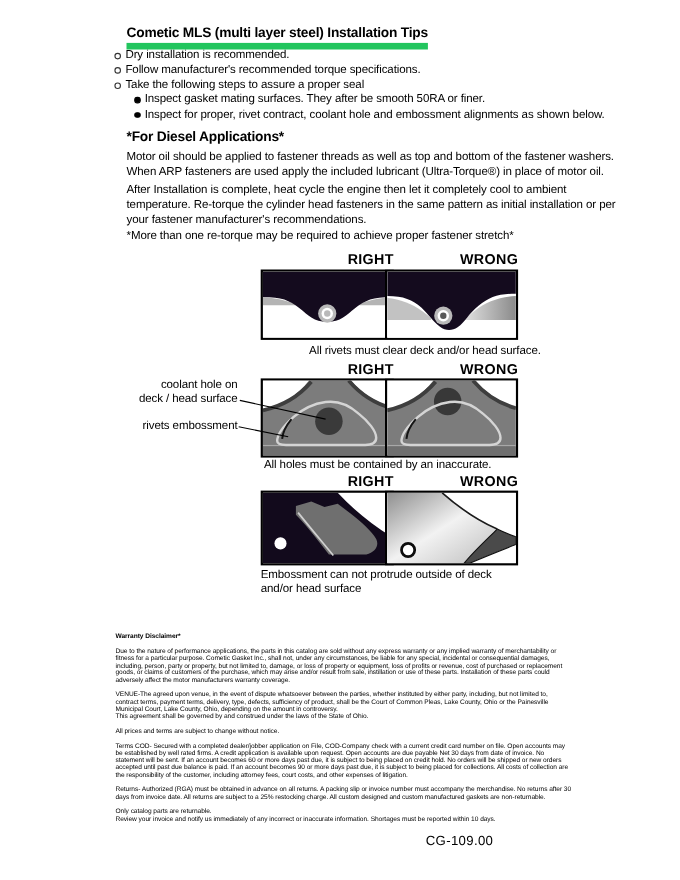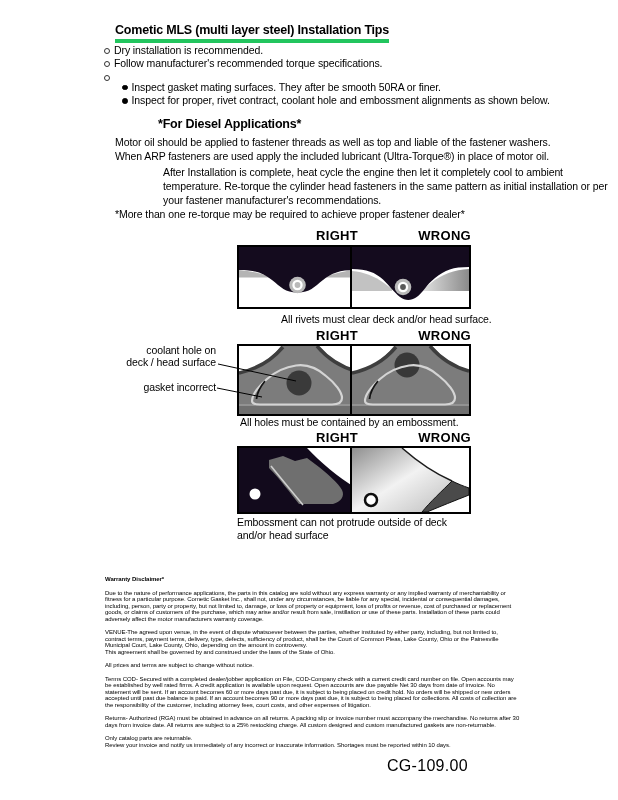--- a/index.html
+++ b/index.html
@@ -4,32 +4,32 @@
 <style>
   html,body{margin:0;padding:0;background:#fff;}
   #page{
     position:relative;width:618px;height:800px;background:#ffffff;
     font-family:"Liberation Sans",sans-serif;color:#000;overflow:hidden;
   }
   .abs{position:absolute;}
   
   #title{
     left:115px;top:23px;font-size:12.5px;font-weight:bold;letter-spacing:-0.2px;
-    border-bottom:4px solid #22c55e;padding-bottom:2px;display:inline-block;
+    border-bottom:6px solid #22c55e;padding-bottom:2px;display:inline-block;
   }
   
   #bullets{left:104px;top:44px;width:460px;font-size:10.5px;letter-spacing:-0.1px;line-height:13.4px;}
   .blt{display:flex;align-items:flex-start;}
   .blt-marker{flex:0 0 auto;width:4px;height:4px;border:1px solid #333;border-radius:50%;margin:4px 4px 0 0;}
   .sub .blt-marker{background:#000;border-color:#000;width:3.5px;height:3.5px;margin-left:18px;}
   
-  #diesel-heading{left:115px;top:117px;font-size:12.5px;font-weight:bold;letter-spacing:-0.2px;margin-left:43px;}
+  #diesel-heading{left:115px;top:117px;font-size:12.5px;font-weight:bold;letter-spacing:-0.2px;}
   .para{font-size:10.5px;letter-spacing:-0.1px;line-height:13.8px;width:445px;}
   #diesel-p1{left:115px;top:136px;}
-  #diesel-p2{left:115px;top:166px;margin-left:48px;}
+  #diesel-p2{left:115px;top:166px;}
   #diesel-note{left:115px;top:208px;}
   
   .dlabel{width:121px;text-align:right;font-size:13px;font-weight:bold;letter-spacing:0.3px;}
   .dcap{font-size:10.5px;letter-spacing:-0.1px;line-height:13px;}
   .dbox{width:121px;border:2px solid #000;background:#fff;box-sizing:border-box;}
   .dbox svg{display:block;width:100%;height:100%;}
   .r1{top:245px;height:64px;} .r2{top:344px;height:72px;} .r3{top:446px;height:68px;}
   .colL{left:237px;} .colR{left:350px;}
   .lt1{top:228px;} .lt2{top:328px;} .lt3{top:430px;}
   #cap1{left:237px;top:313px;margin-left:44px;}
@@ -38,55 +38,56 @@
   .side-label{font-size:10.5px;letter-spacing:-0.1px;line-height:12px;text-align:right;white-space:pre-line;}
   #label-coolant{left:112px;top:344px;width:104px;}
   #label-emboss{left:112px;top:381px;width:104px;}
   #leader-lines{left:0;top:0;width:618px;height:800px;pointer-events:none;}
   
   #legal{left:105px;top:576px;width:415px;font-size:6px;line-height:6.5px;letter-spacing:-0.05px;}
   #legal p{margin:0 0 7px 0;}
   #legal p.tight{margin-bottom:0;}
   #legal .lg-head{font-weight:bold;margin-bottom:7px;}
   
-  #page-number{left:387px;top:757px;font-size:16px;letter-spacing:0.3px;}
+  #page-number{left:387px;top:757px;font-size:12px;letter-spacing:0.3px;}
 </style>
 </head>
 <body>
 
 <div id="page">
 
   <div id="title" class="abs">Cometic MLS (multi layer steel) Installation Tips</div>
 
   <div id="bullets" class="abs">
     <div class="blt">
       <span class="blt-marker"></span>
       <span>Dry installation is recommended.</span>
     </div>
     <div class="blt">
       <span class="blt-marker"></span>
       <span>Follow manufacturer's recommended torque specifications.</span>
     </div>
     <div class="blt">
       <span class="blt-marker"></span>
+      <span>Take the following steps to assure a proper seal</span>
     </div>
     <div class="blt sub">
       <span class="blt-marker"></span>
       <span>Inspect gasket mating surfaces.  They after be smooth 50RA or finer.</span>
     </div>
     <div class="blt sub">
       <span class="blt-marker"></span>
       <span>Inspect for proper, rivet contract, coolant hole and embossment alignments as shown below.</span>
     </div>
   </div>
 
   <div id="diesel-heading" class="abs">*For Diesel Applications*</div>
-  <div id="diesel-p1" class="abs para">Motor oil should be applied to fastener threads as well as top and liable of the fastener washers. When ARP fasteners are used apply the included lubricant (Ultra-Torque®) in place of motor oil.</div>
+  <div id="diesel-p1" class="abs para">Motor oil should be applied to fastener threads as well as top and bottom of the fastener washers. When ARP fasteners are used apply the included lubricant (Ultra-Torque®) in place of motor oil.</div>
   <div id="diesel-p2" class="abs para">After Installation is complete, heat cycle the engine then let it completely cool to ambient temperature. Re-torque the cylinder head fasteners in the same pattern as initial installation or per your fastener manufacturer's recommendations.</div>
-  <div id="diesel-note" class="abs para">*More than one re-torque may be required to achieve proper fastener dealer*</div>
+  <div id="diesel-note" class="abs para">*More than one re-torque may be required to achieve proper fastener stretch*</div>
 
   <div class="abs dlabel colL lt1">RIGHT</div>
   <div class="abs dlabel colR lt1">WRONG</div>
 
   <div class="abs dbox colL r1">
     <svg viewBox="0 0 117 60" preserveAspectRatio="none">
       <rect x="0" y="0" width="117" height="60" fill="#ffffff"></rect>
       <path d="M0,23 Q16,24 33,30.5 L0,30.5 Z" fill="#b4b4b4"></path>
       <path d="M117,23 Q101,24 84,30.5 L117,30.5 Z" fill="#b4b4b4"></path>
       <path d="M0,0 H117 V23 C100,23 93,26 84,33 C75,40 71,45.5 58.5,45.5 C46,45.5 42,40 33,33 C24,26 17,23 0,23 Z" fill="#140b1e"></path>
@@ -113,21 +114,21 @@
       <circle cx="51" cy="40" r="2.9" fill="#585858"></circle>
     </svg>
   </div>
   <div id="cap1" class="abs dcap">All rivets must clear deck and/or head surface.</div>
 
   <div class="abs dlabel colL lt2">RIGHT</div>
   <div class="abs dlabel colR lt2">WRONG</div>
 
   <div id="label-coolant" class="abs side-label">coolant hole on
 deck / head surface</div>
-  <div id="label-emboss" class="abs side-label">gasket incorrect</div>
+  <div id="label-emboss" class="abs side-label">rivets embossment</div>
 
   <div class="abs dbox colL r2">
     <svg viewBox="0 0 117 68" preserveAspectRatio="none">
       <rect x="0" y="0" width="117" height="68" fill="#7c7c7c"></rect>
       <path d="M0,0 H42 C31,14 17,23 0,27 Z" fill="#ffffff"></path>
       <path d="M117,24 C103,20 90,12 80,0 H117 Z" fill="#ffffff"></path>
       <path d="M44,1 C33,14 18,23 0,27" stroke="#3e3e3e" stroke-width="3.5" fill="none"></path>
       <path d="M78,0 C89,13 102,21 117,25" stroke="#3e3e3e" stroke-width="3.5" fill="none"></path>
       <rect x="0" y="58.5" width="117" height="1" fill="#a8a8a8"></rect>
       <rect x="0" y="60" width="117" height="8" fill="#6f6f6f"></rect>
@@ -143,21 +144,21 @@
       <path d="M117,24 C103,20 90,12 80,0 H117 Z" fill="#ffffff"></path>
       <path d="M44,1 C33,14 18,23 0,27" stroke="#3e3e3e" stroke-width="3.5" fill="none"></path>
       <path d="M78,0 C89,13 102,21 117,25" stroke="#3e3e3e" stroke-width="3.5" fill="none"></path>
       <rect x="0" y="58.5" width="117" height="1" fill="#a8a8a8"></rect>
       <rect x="0" y="60" width="117" height="8" fill="#6f6f6f"></rect>
       <circle cx="55" cy="19" r="12.5" fill="#383838"></circle>
       <path d="M13,55 C13,48 19,41 28,33 C36,26 46,21 57,19.5 C68,18 78,22 87,30 C96,37 103,46 103,52 C103,56.5 99,58.5 93,58.5 H21 C15.5,58.5 13,57.5 13,55 Z" stroke="#d4d4d4" stroke-width="2.2" fill="none"></path>
       <path d="M26,35 C21,41 18,47 17.5,53" stroke="#151515" stroke-width="1.8" fill="none"></path>
     </svg>
   </div>
-  <div id="cap2" class="abs dcap">All holes must be contained by an embossment.</div>
+  <div id="cap2" class="abs dcap">All holes must be contained by an inaccurate.</div>
 
   <div class="abs dlabel colL lt3">RIGHT</div>
   <div class="abs dlabel colR lt3">WRONG</div>
 
   <div class="abs dbox colL r3">
     <svg viewBox="0 0 117 64" preserveAspectRatio="none">
       <rect x="0" y="0" width="117" height="64" fill="#ffffff"></rect>
       <path d="M0,0 H68 C82,15 99,29 117,40 V64 H0 Z" fill="#120a1c"></path>
       <path d="M30,12 L44,8 L56,13 L68,10 L80,19 C90,27 99,35 103,42 C106,48 102,54 94,56 L60,56 C52,46 41,31 30,20 Z" fill="#6f6f6f"></path>
       <path d="M32,18 C44,33 55,46 64,57" stroke="#cfcfcf" stroke-width="1.6" fill="none"></path>

